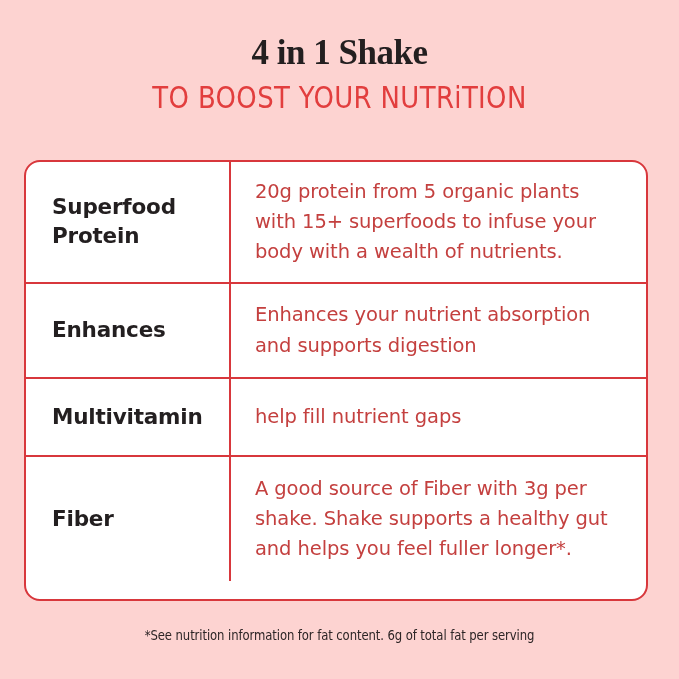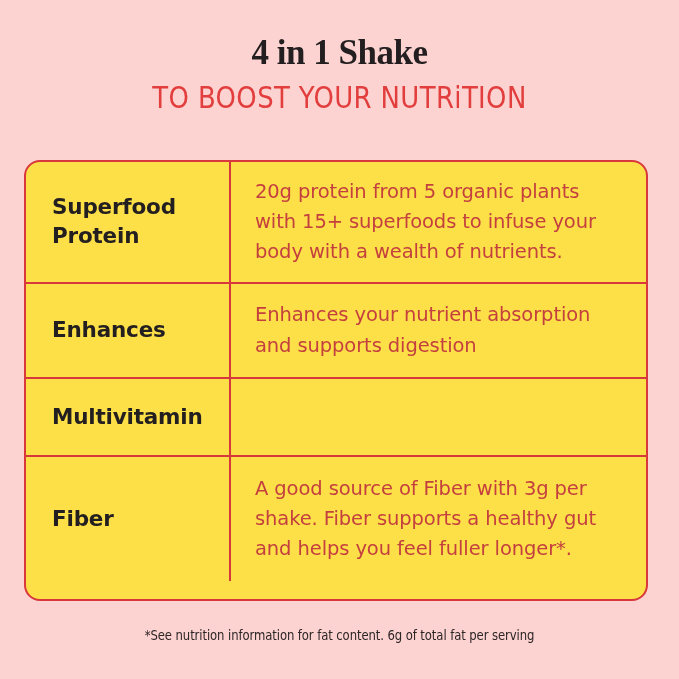--- a/index.html
+++ b/index.html
@@ -53,21 +53,21 @@
   
   .table-wrap {
     position: absolute;
     left: 24px;
     top: 160px;
     width: 624px;
     height: 441px;
     box-sizing: border-box;
     border: 2.5px solid #d8373c;
     border-radius: 16px;
-    background: #fde047;
+    background: #ffffff;
     overflow: hidden;
   }
   .row {
     display: flex;
     align-items: center;
     box-sizing: border-box;
     position: relative;
   }
   .row + .row {
     border-top: 2.5px solid #d8373c;
@@ -165,30 +165,31 @@
         <span class="line">Enhances your nutrient absorption</span>
         <span class="line">and supports digestion</span>
       </div>
     </div>
 
     <div class="row row-2">
       <div class="cell-label">
         <span class="line">Multivitamin</span>
       </div>
       <div class="cell-desc">
+        <span class="line">help fill nutrient gaps</span>
       </div>
     </div>
 
     <div class="row row-3">
       <div class="cell-label">
         <span class="line">Fiber</span>
       </div>
       <div class="cell-desc">
         <span class="line">A good source of Fiber with 3g per</span>
-        <span class="line">shake. Fiber supports a healthy gut</span>
+        <span class="line">shake. Shake supports a healthy gut</span>
         <span class="line">and helps you feel fuller longer*.</span>
       </div>
     </div>
 
   </div>
 
   <div class="footnote">*See nutrition information for fat content. 6g of total fat per serving</div>
 
 </div>
 

